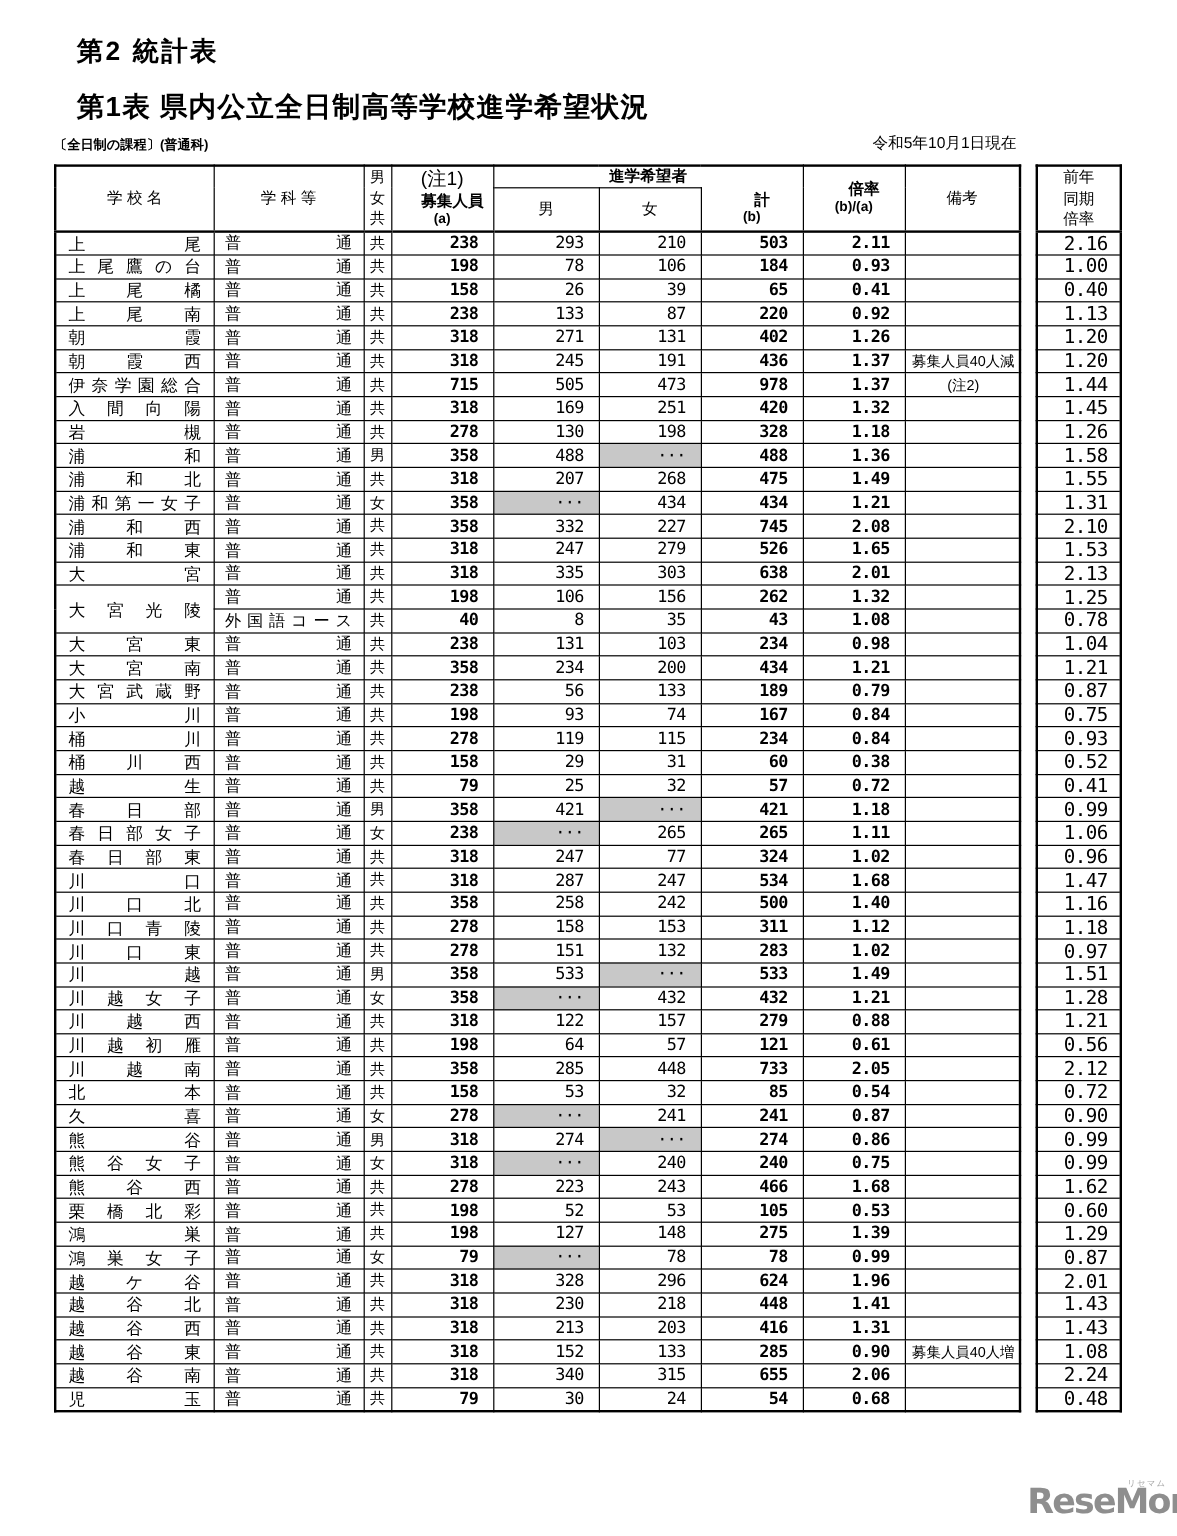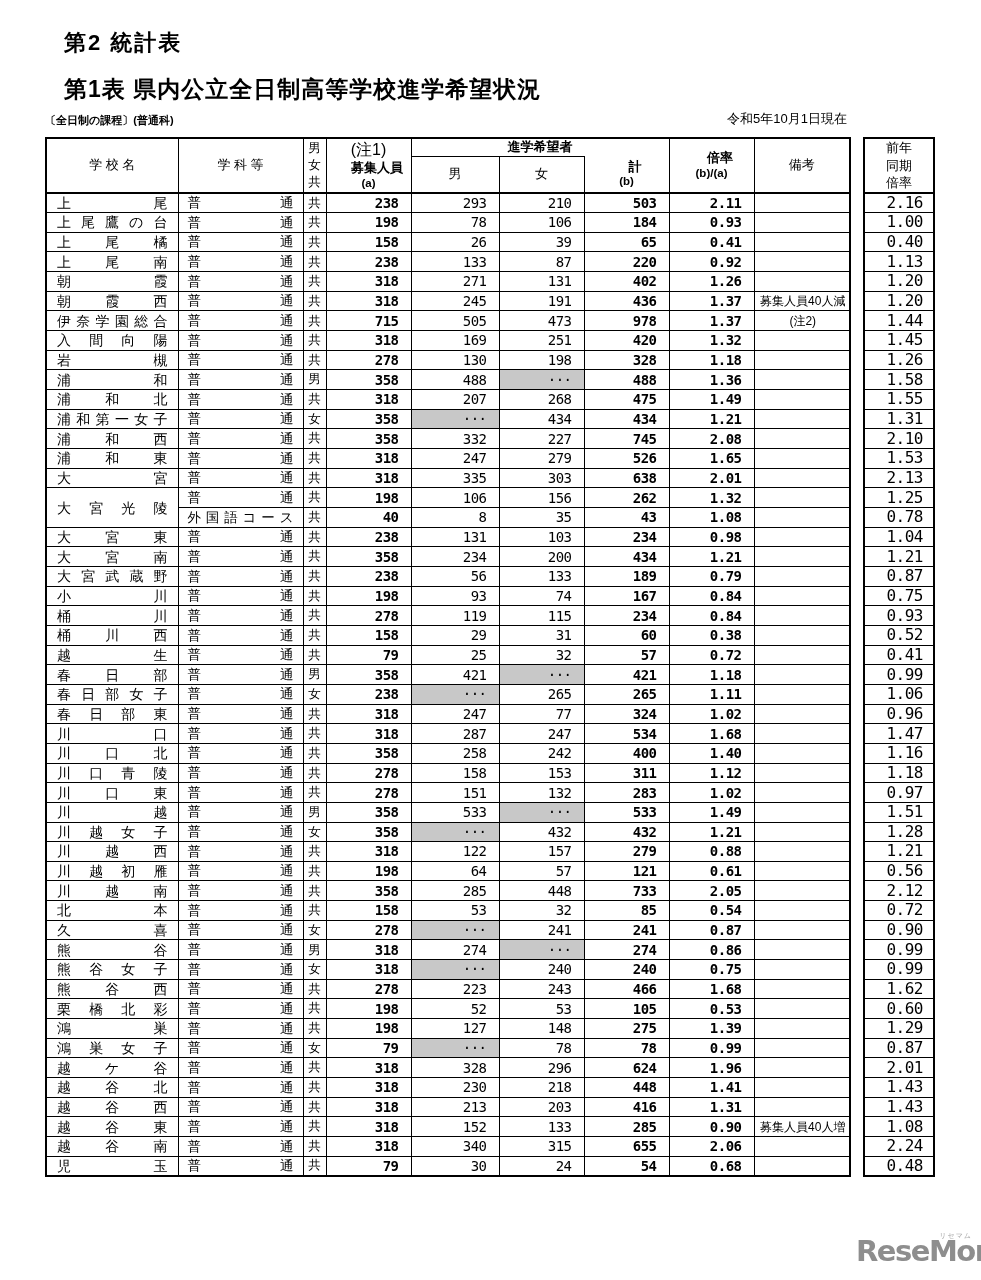--- a/index.html
+++ b/index.html
@@ -769,21 +769,21 @@
         <td class="dept-cell">
           <div class="just">
             <span>普</span>
             <span>通</span>
           </div>
         </td>
         <td class="gender-cell">共</td>
         <td class="num bold-num">358</td>
         <td class="num">258</td>
         <td class="num">242</td>
-        <td class="num bold-num">400</td>
+        <td class="num bold-num">500</td>
         <td class="num bold-num">1.40</td>
         <td class="remark-cell"></td>
       </tr>
       <tr>
         <td class="school-cell">
           <div class="just">
             <span>川</span>
             <span>口</span>
             <span>青</span>
             <span>陵</span>

